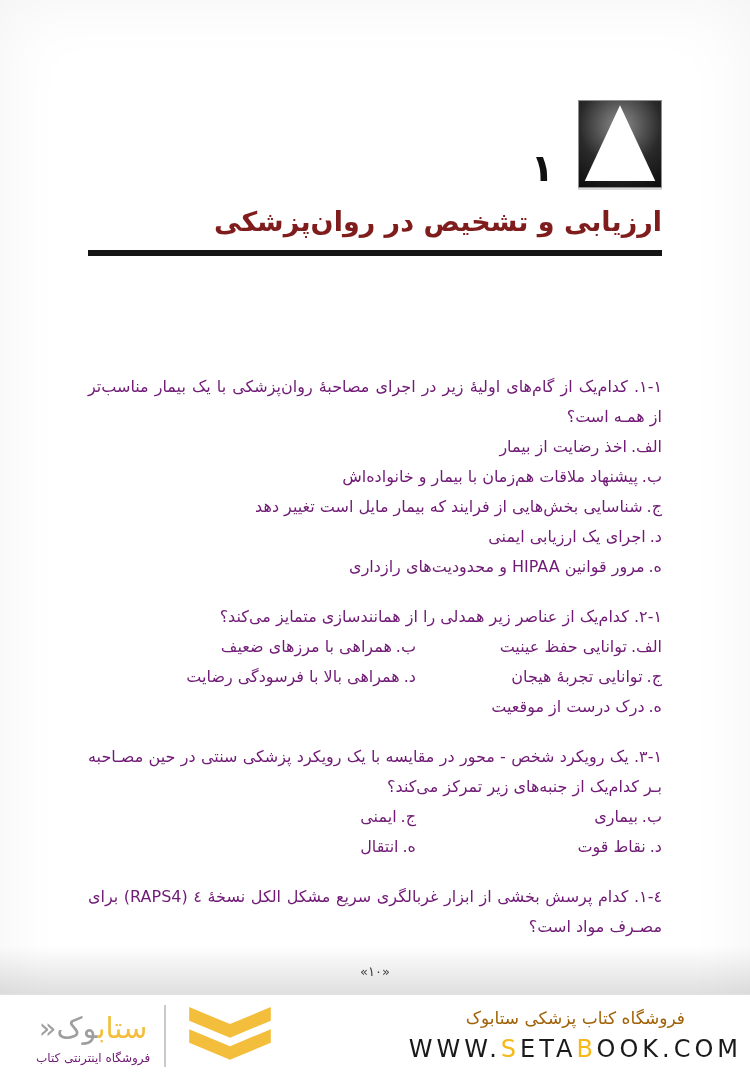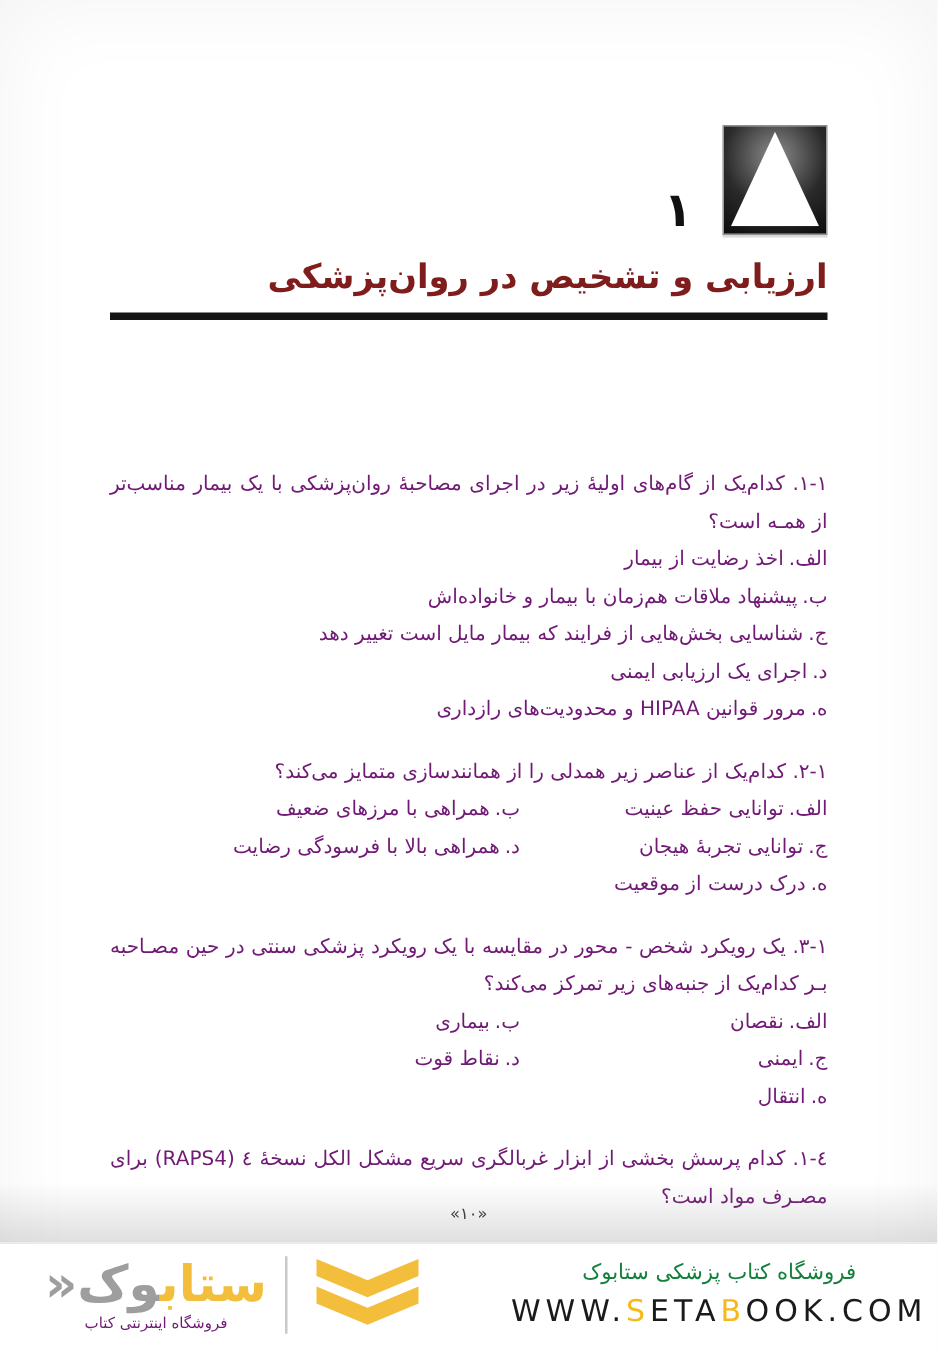--- a/index.html
+++ b/index.html
@@ -36,28 +36,28 @@
   .scan-shade { position:absolute; top:946px; left:0; right:0; height:48px;
           background:linear-gradient(to bottom, rgba(130,130,130,0) 0%, rgba(130,130,130,0.22) 85%, rgba(130,130,130,0.25) 100%); }
   .page-number { position:absolute; top:964px; left:0; right:0; text-align:center;
           font-size:13px; color:#3f3f3f; }
 
   
   .footer { position:absolute; top:994px; left:0; right:0; height:86px; background:#fff;
           border-top:1px solid #e2e2e2; }
   .footer-left { position:absolute; left:36px; top:7px; display:flex; align-items:center; }
   .wordmark-box { text-align:center; }
-  .wordmark { font-size:40px; font-weight:bold; line-height:42px; white-space:nowrap; }
+  .wordmark { font-size:29px; font-weight:normal; line-height:42px; white-space:nowrap; }
   .wm-yellow { color:#F3BE3B; }
   .wm-gray { color:#9e9e9e; }
   .tagline { font-size:12px; color:#701a75; margin-top:2px; }
   .logo-divider { width:2px; height:62px; background:#c9c9c9; margin:0 10px 0 14px; }
   .emblem { width:108px; height:68px; }
   .footer-right { position:absolute; right:8px; top:10px; text-align:center; }
-  .store-line { direction:rtl; font-size:17px; color:#15803d; line-height:26px; }
+  .store-line { direction:rtl; font-size:17px; color:#a16207; line-height:26px; }
   .url-line { font-size:24px; font-weight:normal; letter-spacing:4px; color:#1a1a1a;
           line-height:36px; white-space:nowrap; }
   .url-yellow { color:#F5B919; }
 </style>
 </head>
 <body>
 
 <div class="page">
 
   <div class="chapter-logo">
@@ -89,21 +89,20 @@
         <p><span class="opt-label">ب.</span><span>همراهی با مرزهای ضعیف</span></p>
         <p><span class="opt-label">ج.</span><span>توانایی تجربهٔ هیجان</span></p>
         <p><span class="opt-label">د.</span><span>همراهی بالا با فرسودگی رضایت</span></p>
         <p><span class="opt-label">ه.</span><span>درک درست از موقعیت</span></p>
       </div>
     </div>
 
     <div class="question">
       <p class="q-text"><span class="q-num">۳-۱.</span> <span>یک رویکرد شخص - محور در مقایسه با یک رویکرد پزشکی سنتی در حین مصـاحبه بـر کدام‌یک از جنبه‌های زیر تمرکز می‌کند؟</span></p>
       <div class="options options-grid">
-        <p><span class="opt-label">الف.</span><span>نقصان</span></p>
         <p><span class="opt-label">ب.</span><span>بیماری</span></p>
         <p><span class="opt-label">ج.</span><span>ایمنی</span></p>
         <p><span class="opt-label">د.</span><span>نقاط قوت</span></p>
         <p><span class="opt-label">ه.</span><span>انتقال</span></p>
       </div>
     </div>
 
     <div class="question">
       <p class="q-text"><span class="q-num">٤-۱.</span> <span>کدام پرسش بخشی از ابزار غربالگری سریع مشکل الکل نسخهٔ ٤ (RAPS4) برای مصـرف مواد است؟</span></p>
     </div>

